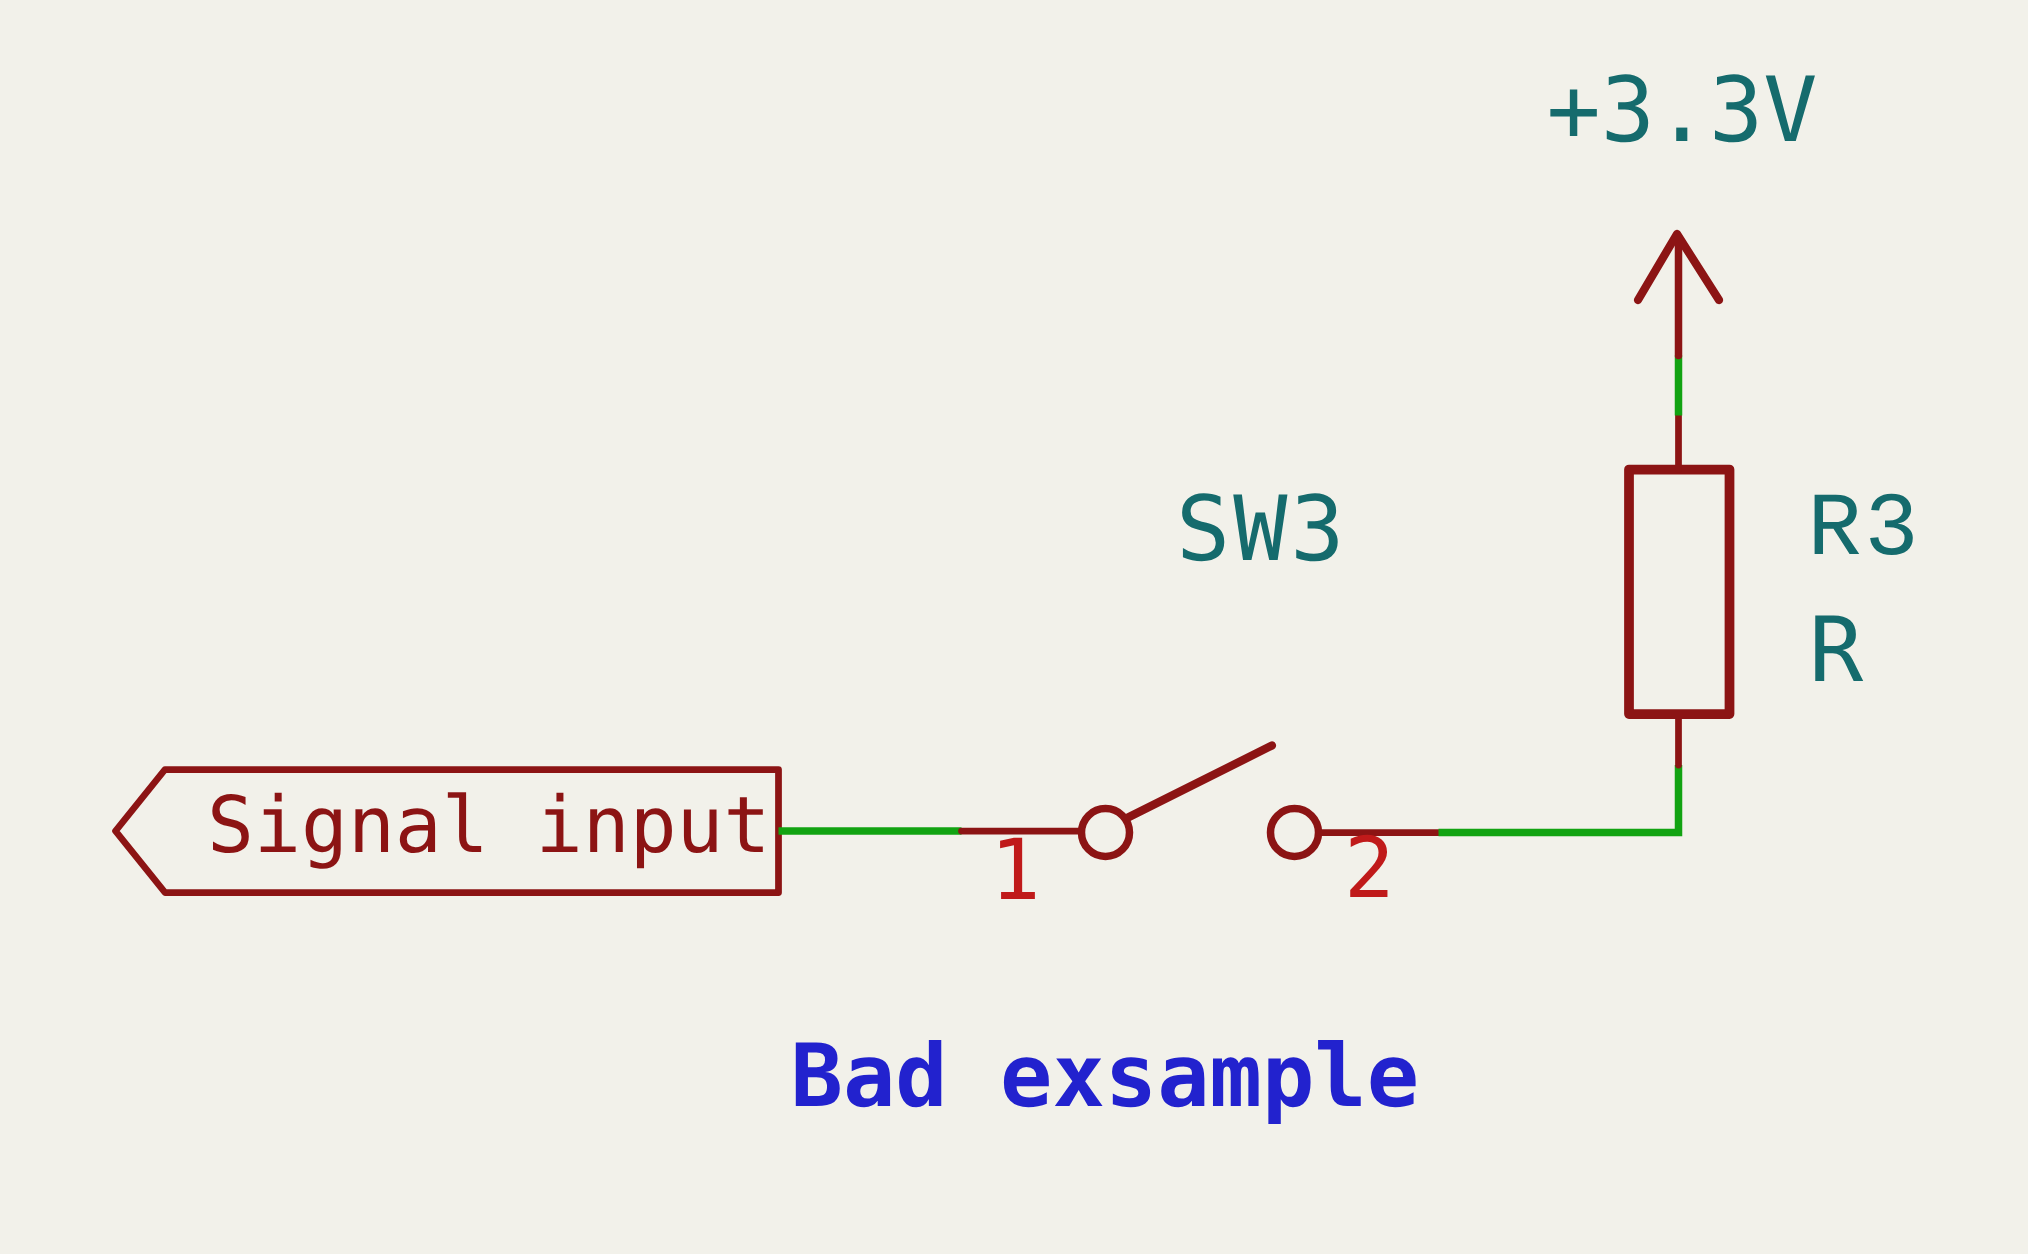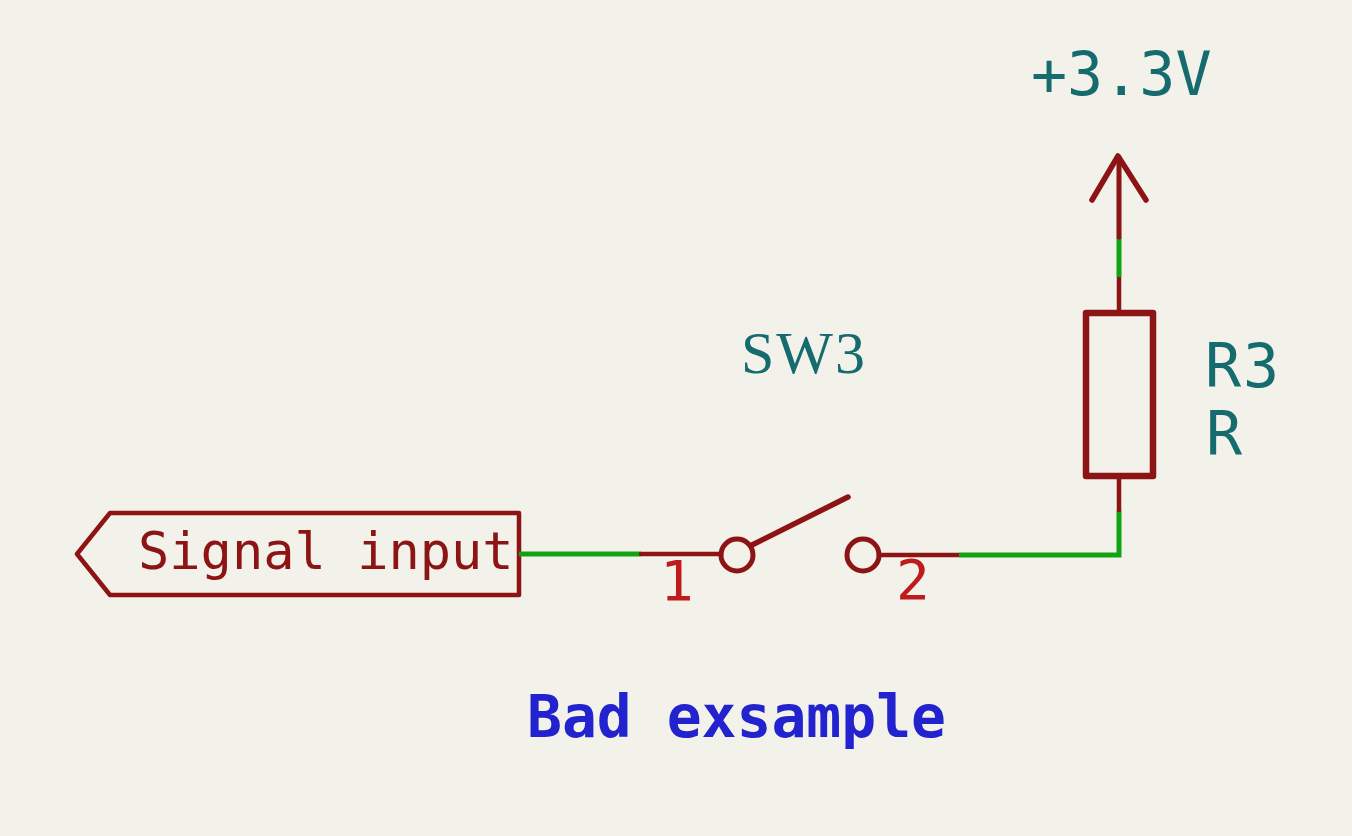--- a/index.html
+++ b/index.html
@@ -58,23 +58,23 @@
     <line class="sym" stroke-width="4.5" x1="1119" y1="313" x2="1119" y2="277"></line>
 
     <line class="wire" x1="1119" y1="277" x2="1119" y2="237"></line>
 
     <line class="sym" stroke-width="5" x1="1119" y1="237" x2="1119" y2="158"></line>
     <polyline class="sym" stroke-width="5.5" points="1092,200 1118,156 1146,200"></polyline>
   </svg>
 
   <div class="txt field" style="left:1031px; top:44px;">+3.3V</div>
 
-  <div class="txt field" style="left:741px; top:323px; letter-spacing:2px;font-family:Liberation Serif, serif;">SW3</div>
+  <div class="txt field" style="left:784px; top:323px; letter-spacing:2px;">SW3</div>
 
-  <div class="txt field" style="left:1205px; top:336px; letter-spacing:2px;">R3</div>
+  <div class="txt field" style="left:1205px; top:324px; letter-spacing:2px;font-family:Liberation Mono, monospace;">R3</div>
   <div class="txt field" style="left:1206px; top:404px;">R</div>
 
   <div class="txt pin-num" style="left:660px; top:553px;">1</div>
   <div class="txt pin-num" style="left:896px; top:552px;">2</div>
 
   <div class="txt hlabel-text" style="left:138px; top:525px;">Signal input</div>
 
   <div class="txt caption" style="left:527px; top:688px;">Bad exsample</div>
 
 </div>

